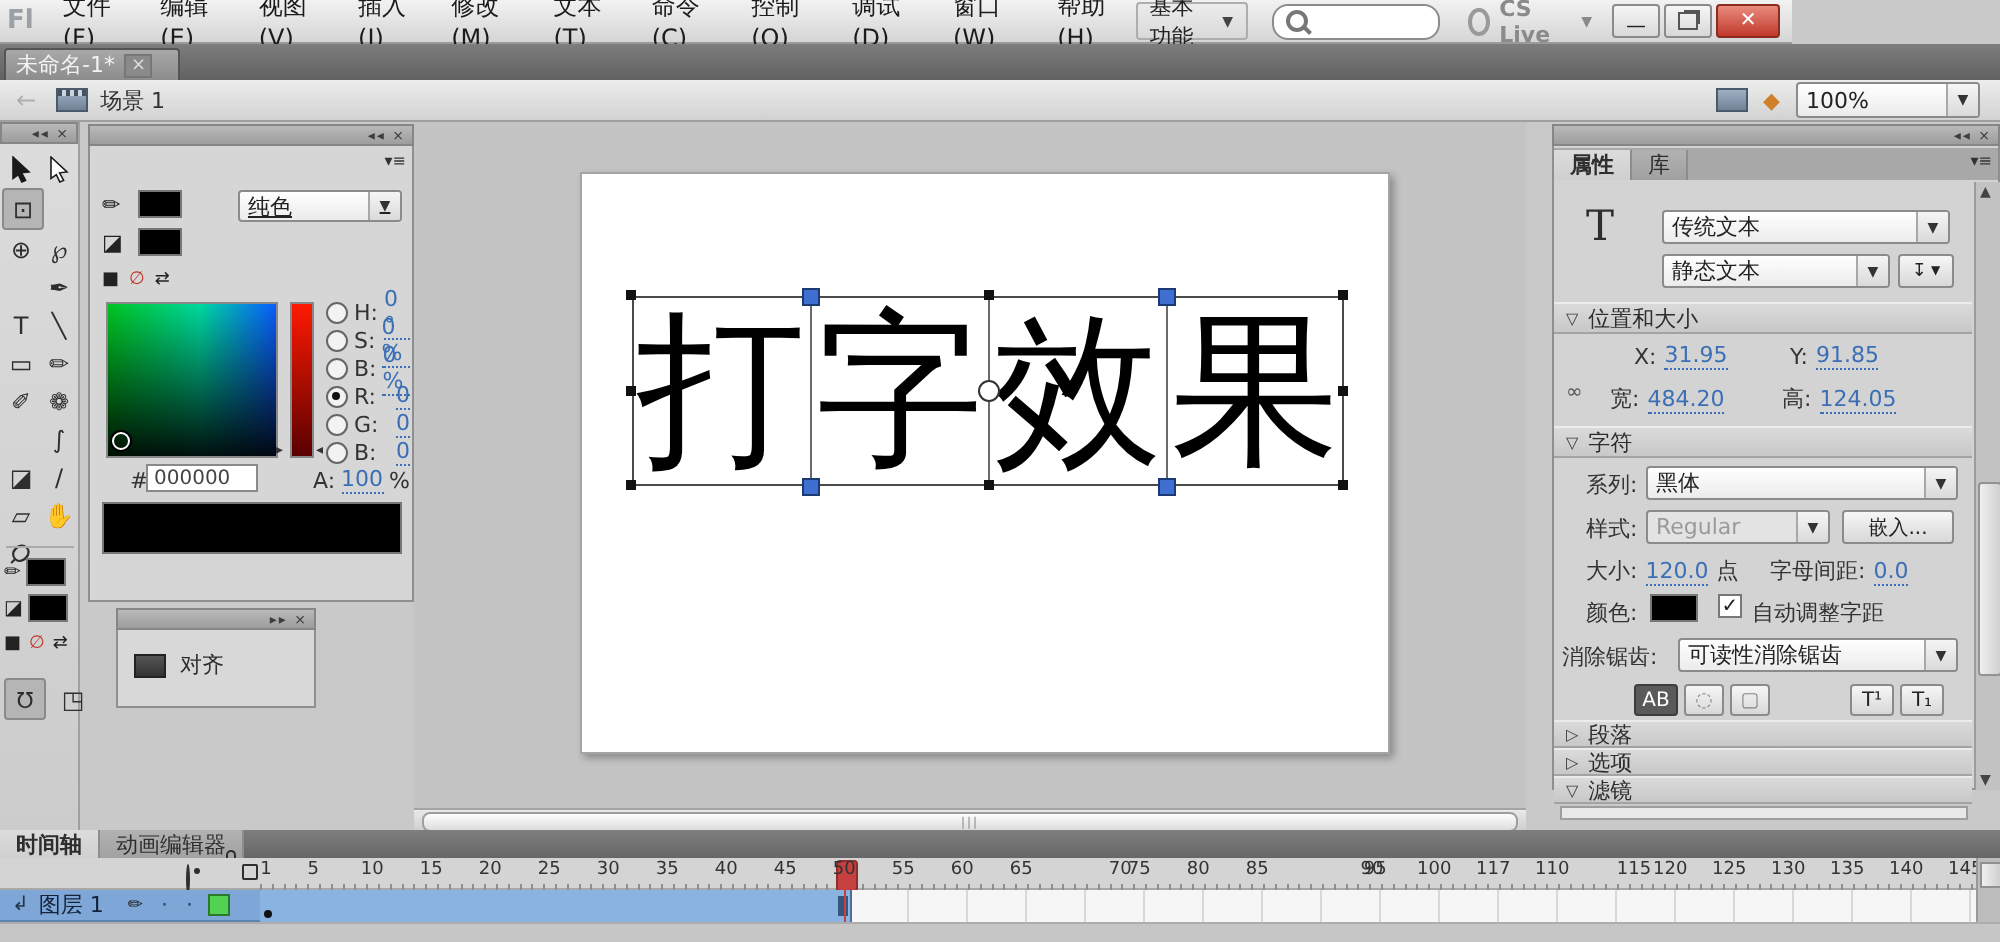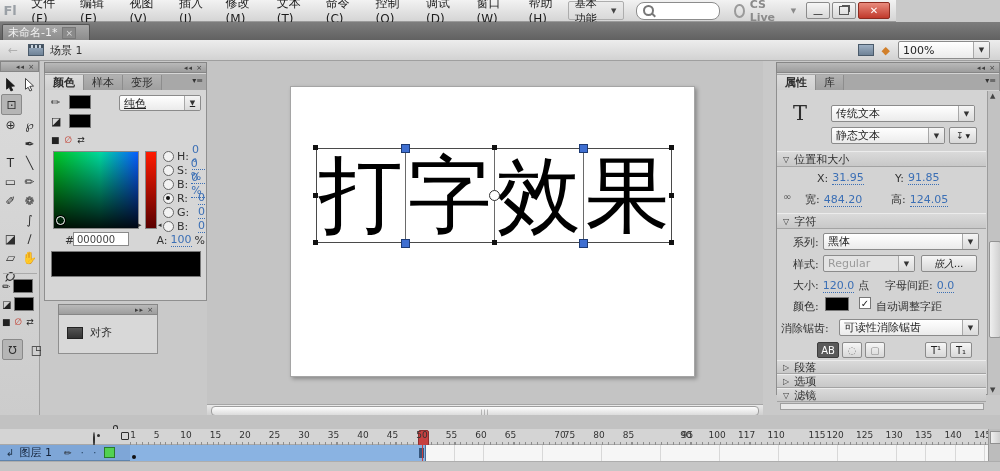--- a/index.html
+++ b/index.html
@@ -175,25 +175,20 @@
     <div class="p flex" style="left:2px;top:278px;gap:4px;">
       <span class="tool active" style="transform:rotate(180deg);font-size:11px;">Ω</span>
       <span class="tool">◳</span>
     </div>
   </div>
 
   <div class="p" style="left:44px;top:62px;width:163px;height:239px;background:#d6d6d6;border:1px solid #8f8f8f;">
     <div class="p phead" style="left:-1px;top:-1px;width:163px;height:11px;">
         <span class="pbtns">◂◂ ×</span>
       </div>
-    <div class="p flex" style="left:0;top:11px;width:161px;height:16px;background:#a8a8a8;" id="color-tabs">
-        <div class="ptab on">颜色</div>
-        <div class="ptab">样本</div>
-        <div class="ptab">变形</div>
-      </div>
     <div class="p flex" style="right:3px;top:13px;font-size:8px;color:#333;">▾≡</div>
 
     <span class="p" style="left:6px;top:33px;font-size:11px;">✏</span>
     <span class="p swatch" style="left:24px;top:32px;width:22px;height:14px;"></span>
     <span class="p" style="left:6px;top:52px;font-size:11px;">◪</span>
     <span class="p swatch" style="left:24px;top:51px;width:22px;height:14px;"></span>
     <div class="dd p" style="left:74px;top:32px;width:82px;height:16px;text-decoration:underline;">
       <span>纯色</span>
       <span class="darr">▼</span>
     </div>
@@ -365,21 +360,21 @@
     <span class="p" style="left:16px;top:172px;color:#333;">系列:</span>
     <div class="dd p" style="left:46px;top:170px;width:156px;height:17px;">
       <span>黑体</span>
       <span class="darr">▼</span>
     </div>
     <span class="p" style="left:16px;top:194px;color:#333;">样式:</span>
     <div class="dd p" style="left:46px;top:192px;width:92px;height:17px;background:#e3e3e3;">
       <span style="color:#9a9a9a;">Regular</span>
       <span class="darr">▼</span>
     </div>
-    <div class="btn p" style="left:144px;top:192px;width:56px;height:17px;font-style:italic;">
+    <div class="btn p" style="left:144px;top:192px;width:56px;height:17px;">
         <span>嵌入...</span>
       </div>
     <div class="p flex" style="left:16px;top:215px;gap:4px;">
       <span style="color:#333;">大小:</span>
       <span class="val">120.0</span>
       <span style="color:#333;">点</span>
     </div>
     <div class="p flex" style="left:108px;top:215px;gap:4px;">
       <span style="color:#333;">字母间距:</span>
       <span class="val">0.0</span>
@@ -412,20 +407,24 @@
         <span>选项</span>
     </div>
     <div class="sect p" style="left:0;top:325px;width:209px;height:14px;">
       <span class="tri">▽</span>
         <span>滤镜</span>
     </div>
     <div class="p" style="left:3px;top:340px;width:204px;height:7px;background:#e8e8e8;border:1px solid #9e9e9e;"></div>
   </div>
 
   <div class="p" style="left:0;top:415px;width:1000px;height:56px;background:#c2c2c2;">
+    <div class="p flex" style="left:0;top:0;width:1000px;height:14px;background:linear-gradient(#7e7e7e,#666);" id="tl-tabs">
+        <div class="ptab on">时间轴</div>
+        <div class="ptab">动画编辑器</div>
+      </div>
 
     <div class="p" style="left:0;top:14px;width:1000px;height:16px;background:#d4d4d4;border-bottom:1px solid #a8a8a8;">
       <span class="p eye" style="left:93px;top:4px;"></span>
       <span class="p lock" style="left:110px;top:0;"></span>
       <span class="p obox" style="left:121px;top:3px;"></span>
       <div class="p" id="frame-ruler" style="left:130px;top:0;width:858px;height:16px;overflow:hidden;">
         <div id="ruler-ticks"></div>
       <div style="position: absolute; left: 288.1px; top: 1px; width: 9px; height: 14px; background: rgb(198, 64, 64); border: 1px solid rgb(143, 45, 45); border-radius: 2px;"></div>
           <span class="flab" style="left: 3px;">1</span>
           <span class="flab" style="left: 26.6px;">5</span>

